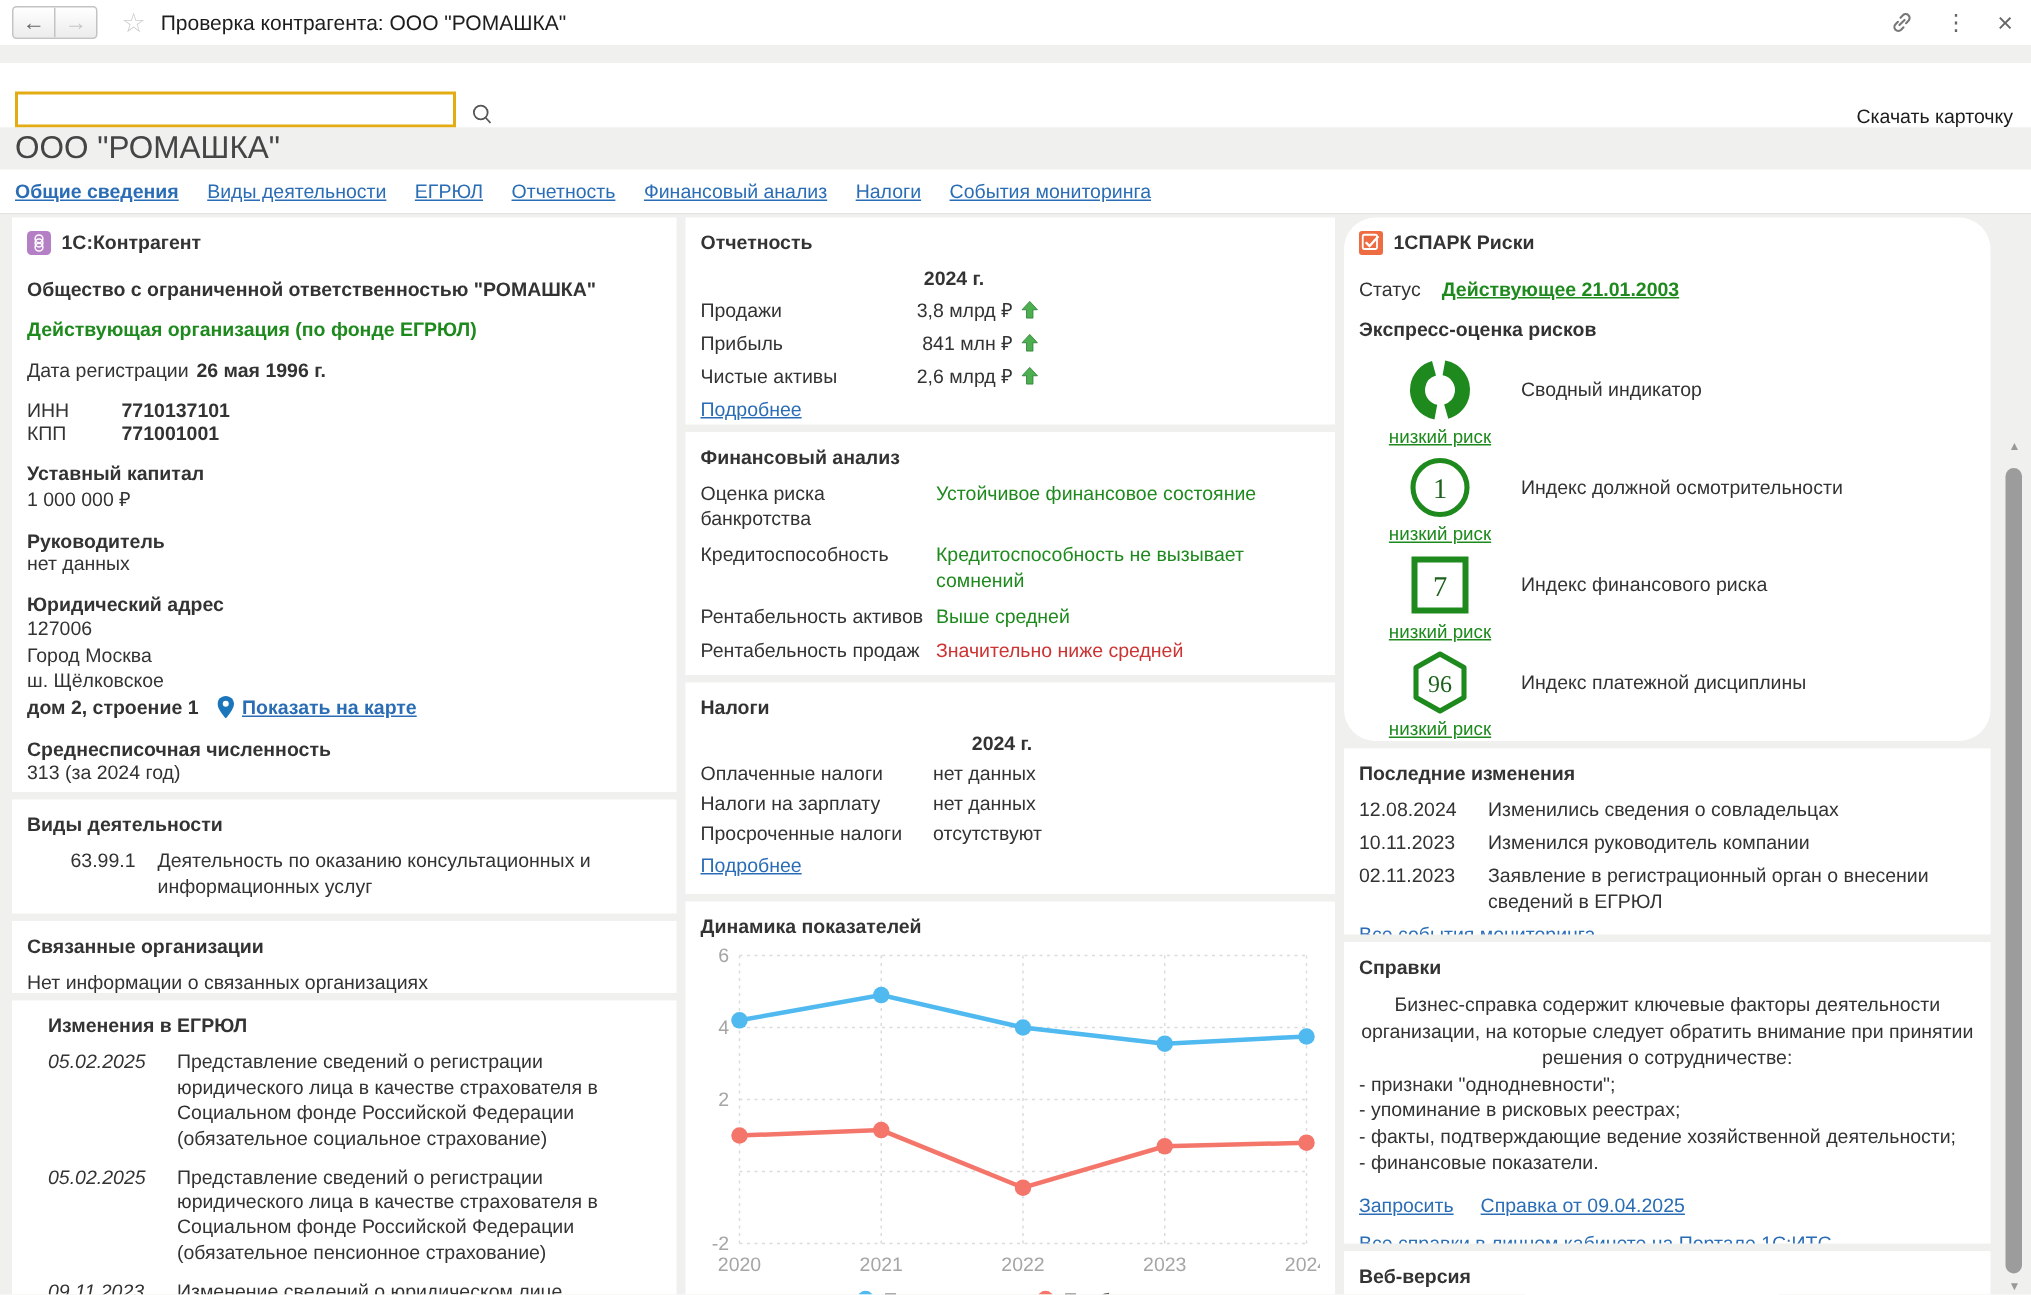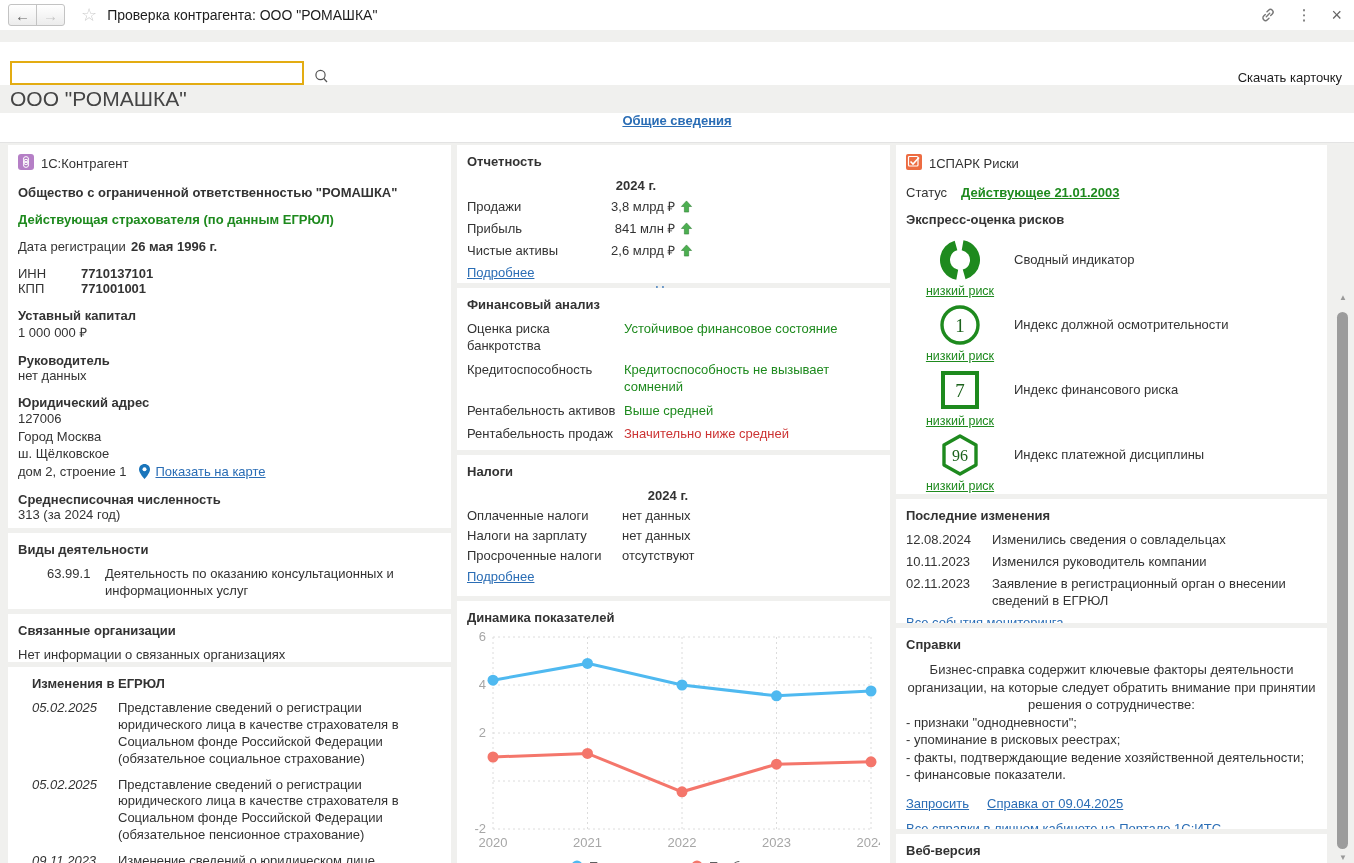--- a/index.html
+++ b/index.html
@@ -18,47 +18,47 @@
   .tb-ico { cursor:pointer; display:flex; align-items:center; font-size:15px; color:#666; }
 
   
   .toolbar { position:absolute; top:42px; left:0; right:0; height:43px; background:#fff; display:flex; align-items:flex-end; padding:0 12px 0 10px; box-sizing:border-box; }
   .searchbox { width:280px; height:20px; border:2px solid #e3ac12; padding:0 5px; font:inherit; outline:none; }
   .search-icon { margin-left:9px; display:flex; }
   .download { margin-left:auto; color:#1c1c1c; cursor:pointer; }
 
   
   .bigheader { position:absolute; top:85px; left:0; right:0; height:28px; background:#f0f0ee; display:flex; align-items:center; padding:0 10px; font-size:21px; color:#454545; }
-  .tabsbar { position:absolute; top:113px; left:0; right:0; height:30px; background:#fff; display:flex; align-items:center; gap:19px; padding:0 10px; border-bottom:1px solid #e3e3e3; box-sizing:border-box;flex-direction:column; }
+  .tabsbar { position:absolute; top:113px; left:0; right:0; height:30px; background:#fff; display:flex; align-items:center; gap:19px; padding:0 10px; border-bottom:1px solid #e3e3e3; box-sizing:border-box; }
   .tab { color:#2a6db5; text-decoration:underline; cursor:pointer; white-space:nowrap; }
   .tab.active { font-weight:bold; }
 
   
   .content { position:absolute; top:145px; left:0; right:0; bottom:0; }
   .col { position:absolute; top:0; display:flex; flex-direction:column; gap:5px; }
   .col-left  { left:8px;   width:443px; }
   .col-mid   { left:457px; width:433px; }
   .col-right { left:896px; width:431px; }
   .panel { background:#fff; padding:9px 10px; box-sizing:border-box; overflow:hidden; }
   .ph { font-weight:bold; margin-bottom:9px; }
 
   .lnk { color:#2a6db5; text-decoration:underline; cursor:pointer; }
   .green { color:#1e8a1e; }
   .red { color:#cc3333; }
   .glnk { color:#1e8a1e; text-decoration:underline; cursor:pointer; }
 
   
-  .apphdr { display:flex; align-items:center; gap:7px; font-weight:normal; margin-bottom:12px; }
+  .apphdr { display:flex; align-items:flex-start; gap:7px; font-weight:bold; margin-bottom:12px; }
   .blk { margin-bottom:12px; }
   .kv { display:flex; }
   .kv .k { flex-shrink:0; }
   .kv .v { font-weight:bold; }
   .statusline { font-weight:bold; margin-bottom:12px; }
   .addr-line { line-height:1.35; }
-  .pinrow { display:flex; align-items:center; gap:5px; }
+  .pinrow { display:flex; align-items:center; gap:5px;font-weight:bold; }
   .act-row { display:flex; margin-bottom:8px; }
   .act-code { width:58px; flex-shrink:0;margin-left:29px; }
   .chg { display:flex; margin-bottom:9px; line-height:1.3; }
   .chg .d { width:86px; flex-shrink:0; }
   .chg .d.it { font-style:italic; }
   .chg .t { flex:1; }
 
   
   .rrow { display:flex; align-items:center; margin-bottom:4px; }
   .rlabel { width:130px; }
@@ -154,21 +154,21 @@
             <svg width="16" height="16" viewBox="0 0 16 16">
               <rect width="16" height="16" rx="3" fill="#B57FC6"></rect>
               <circle cx="8" cy="5.2" r="2.6" fill="none" stroke="#fff" stroke-width="1"></circle>
               <circle cx="8" cy="8" r="2.6" fill="none" stroke="#fff" stroke-width="1"></circle>
               <circle cx="8" cy="10.8" r="2.6" fill="none" stroke="#fff" stroke-width="1"></circle>
             </svg>
           </span>
           <span>1С:Контрагент</span>
         </div>
         <div class="blk" style="font-weight:bold;">Общество с ограниченной ответственностью "РОМАШКА"</div>
-        <div class="statusline green">Действующая страхователя (по данным ЕГРЮЛ)</div>
+        <div class="statusline green">Действующая организация (по фонде ЕГРЮЛ)</div>
         <div class="blk kv">
           <span class="k" style="width:113px;">Дата регистрации</span>
           <span class="v">26 мая 1996 г.</span>
         </div>
         <div class="blk">
           <div class="kv">
               <span class="k" style="width:63px;">ИНН</span>
               <span class="v">7710137101</span>
             </div>
           <div class="kv">
@@ -350,21 +350,21 @@
             <circle cx="110" cy="237" r="5.5" fill="#4FB9F0"></circle>
             <text class="legend" x="122" y="242">Продажи</text>
             <circle cx="230" cy="237" r="5.5" fill="#F4766B"></circle>
             <text class="legend" x="242" y="242">Прибыль</text>
           </svg>
       </div>
     </div>
 
     <div class="col col-right">
 
-      <div class="panel" style="height:349px;">
+      <div class="panel" style="height:349px;border-radius:21px;">
         <div class="apphdr">
           <span>
             <svg width="16" height="16" viewBox="0 0 16 16">
               <rect width="16" height="16" rx="2" fill="#ED6C42"></rect>
               <rect x="2.5" y="2.5" width="9.5" height="9.5" rx="1" fill="none" stroke="#fff" stroke-width="1.2"></rect>
               <path d="M4.5 7.5 L7 10 L13 3.5" fill="none" stroke="#fff" stroke-width="1.6"></path>
             </svg>
           </span>
           <span>1СПАРК Риски</span>
         </div>

